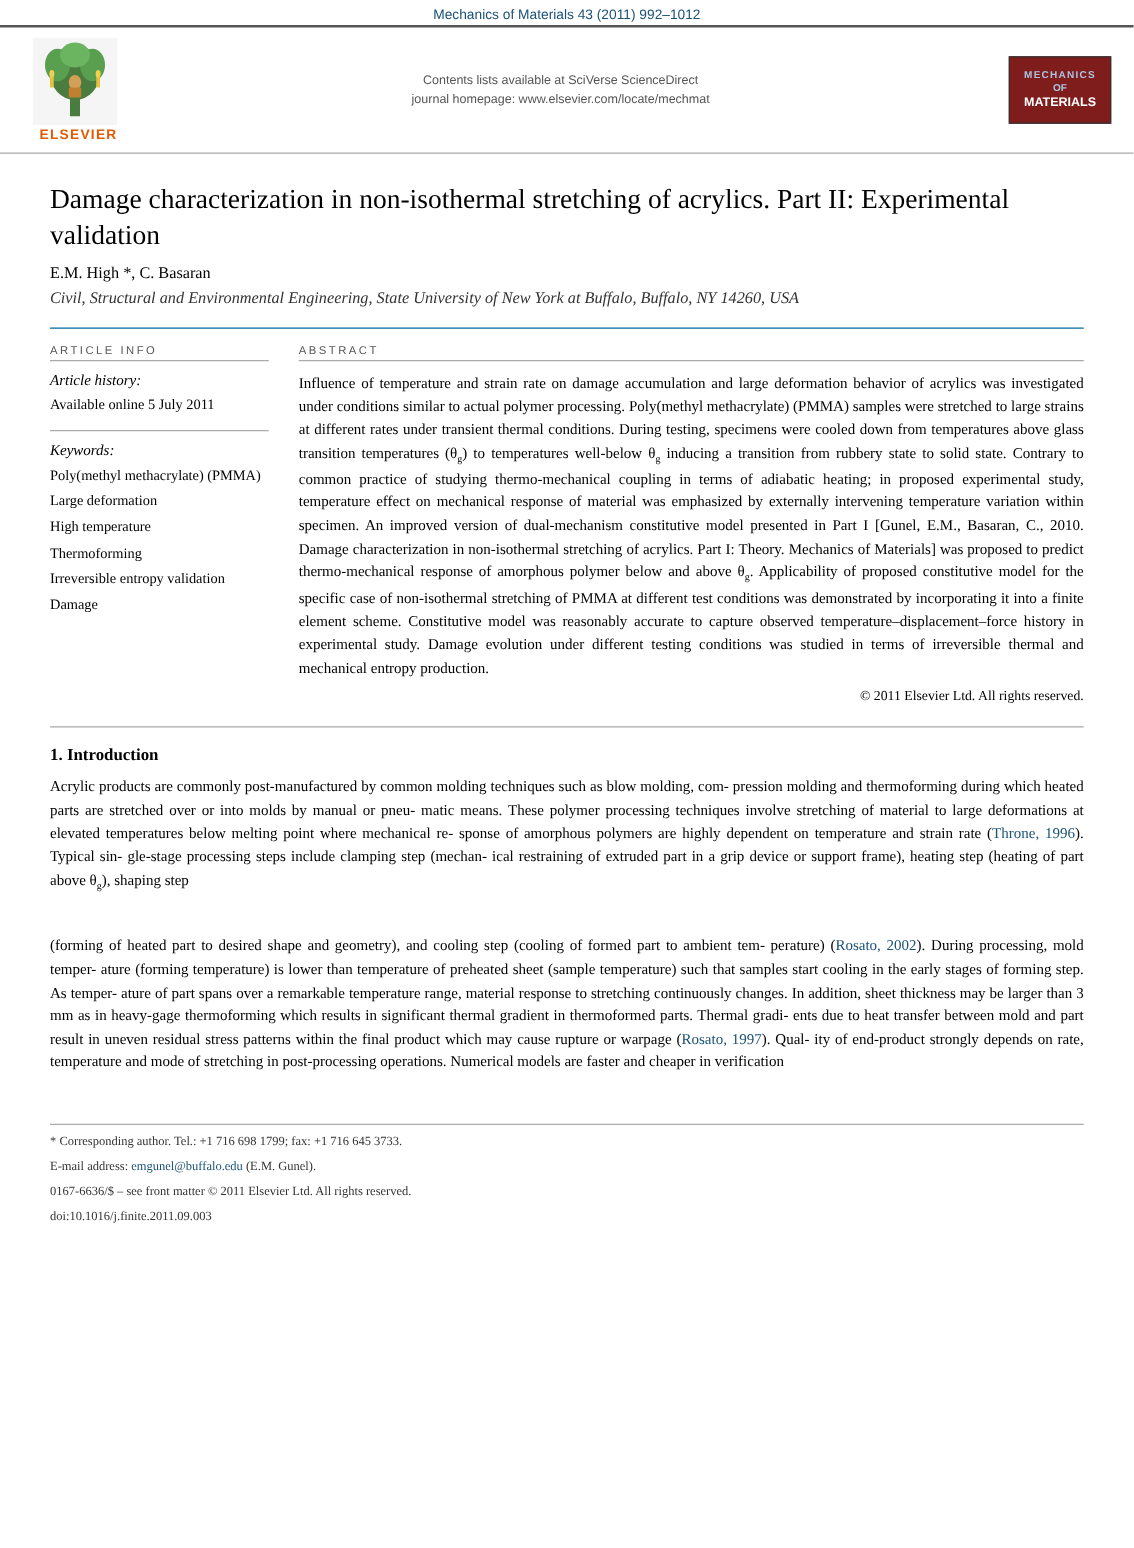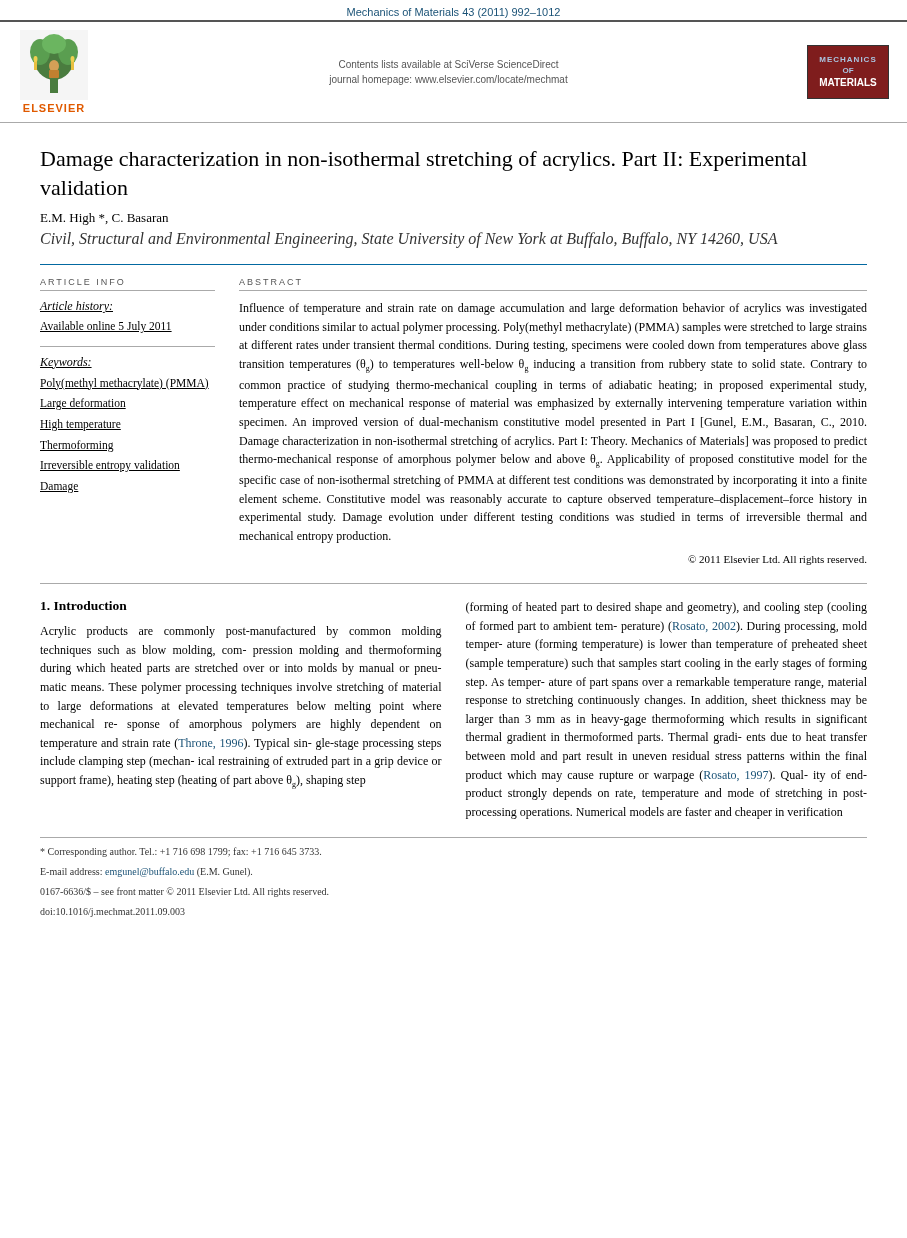--- a/index.html
+++ b/index.html
@@ -24,21 +24,21 @@
       border-top: 2px solid #555;
       border-bottom: 1px solid #aaa;
       display: flex;
       align-items: center;
       padding: 8px 14px;
       gap: 10px;
     }
     .header-logo-left {
       display: flex;
       flex-direction: column;
-      align-items: center;
+      align-items: flex-end;
       width: 80px;
       flex-shrink: 0;
     }
     .elsevier-tree-logo {
       width: 68px;
       height: 70px;
     }
     .elsevier-label {
       font-family: Arial, sans-serif;
       font-size: 11px;
@@ -103,21 +103,21 @@
       margin: 22px 0 8px 0;
       line-height: 1.3;
       color: #000;
     }
     .article-authors {
       font-size: 13px;
       margin-bottom: 4px;
       color: #000;
     }
     .article-affiliation {
-      font-size: 16px;
+      font-size: 13px;
       font-style: italic;
       color: #333;
       margin-bottom: 16px;
     }
 
     
     .two-col {
       display: flex;
       gap: 24px;
       border-top: 1px solid #0369a1;
@@ -138,21 +138,20 @@
       font-size: 9px;
       letter-spacing: 2px;
       text-transform: uppercase;
       color: #555;
       margin-bottom: 8px;
       border-bottom: 1px solid #aaa;
       padding-bottom: 3px;
     }
     .info-section {
       margin-bottom: 10px;
-      text-decoration: underline;
     }
     .info-section-title {
       font-style: italic;
       font-size: 12px;
       margin-bottom: 3px;
     }
     .info-section-text {
       font-size: 11.5px;
       line-height: 1.6;
     }
@@ -188,20 +187,21 @@
     .section-divider {
       border: none;
       border-top: 1px solid #aaa;
       margin: 18px 0 14px 0;
     }
 
     
     .body-two-col {
       display: flex;
       gap: 24px;
+      flex-direction: column;
     }
     .body-left {
       flex: 1;
     }
     .body-right {
       flex: 1;
     }
     .section-heading {
       font-size: 13.5px;
       font-weight: bold;
@@ -217,21 +217,21 @@
       margin-bottom: 8px;
     }
     .inline-link {
       color: #1a5276;
       text-decoration: none;
     }
 
     
     .page-footer {
       border-top: 1px solid #aaa;
-      margin: 8px 40px 0 40px;
+      margin: 32px 40px 0 40px;
       padding-top: 6px;
       font-size: 10px;
       color: #333;
       line-height: 1.6;
     }
     .footer-note {
       margin-bottom: 4px;
     }
     sub { font-size: 8px; }
   </style>
@@ -388,14 +388,14 @@
 </div>
 
 <div class="page-footer">
   <div class="footer-note">
     <span>* Corresponding author. Tel.: +1 716 698 1799; fax: +1 716 645 3733.</span>
   </div>
   <div class="footer-note">
     <span>E-mail address:</span> <a href="#" class="inline-link">emgunel@buffalo.edu</a> <span>(E.M. Gunel).</span>
   </div>
   <div class="footer-note">0167-6636/$ – see front matter © 2011 Elsevier Ltd. All rights reserved.</div>
-  <div class="footer-note">doi:10.1016/j.mechmat.2011.09.003</div>
+  <div class="footer-note">doi:10.1016/j.finite.2011.09.003</div>
 </div>
 
 </body></html>

